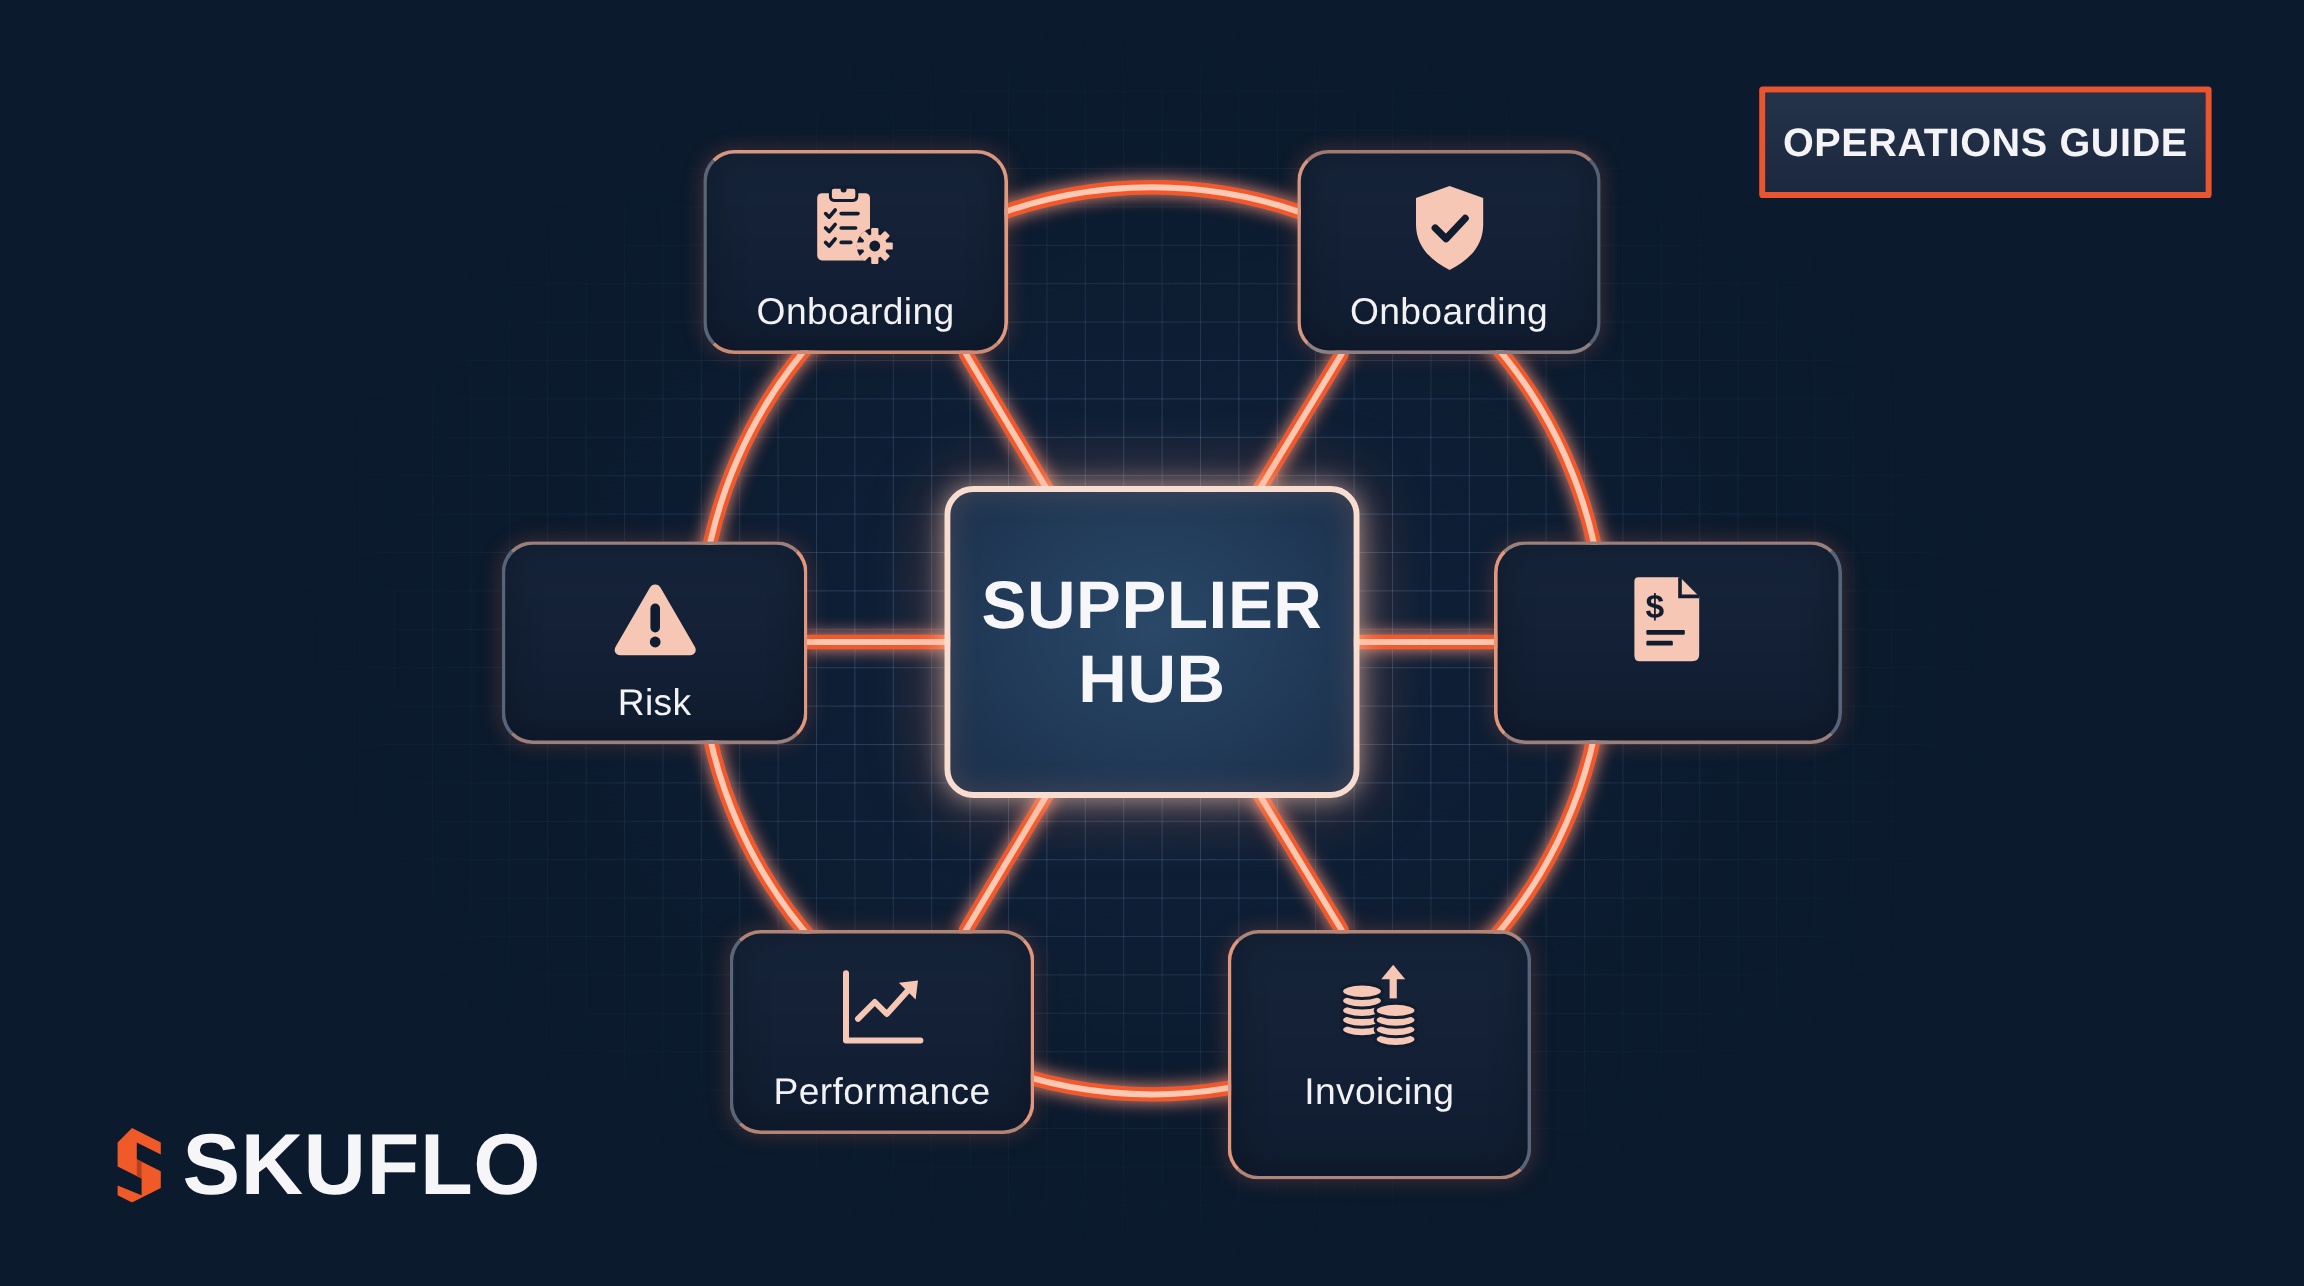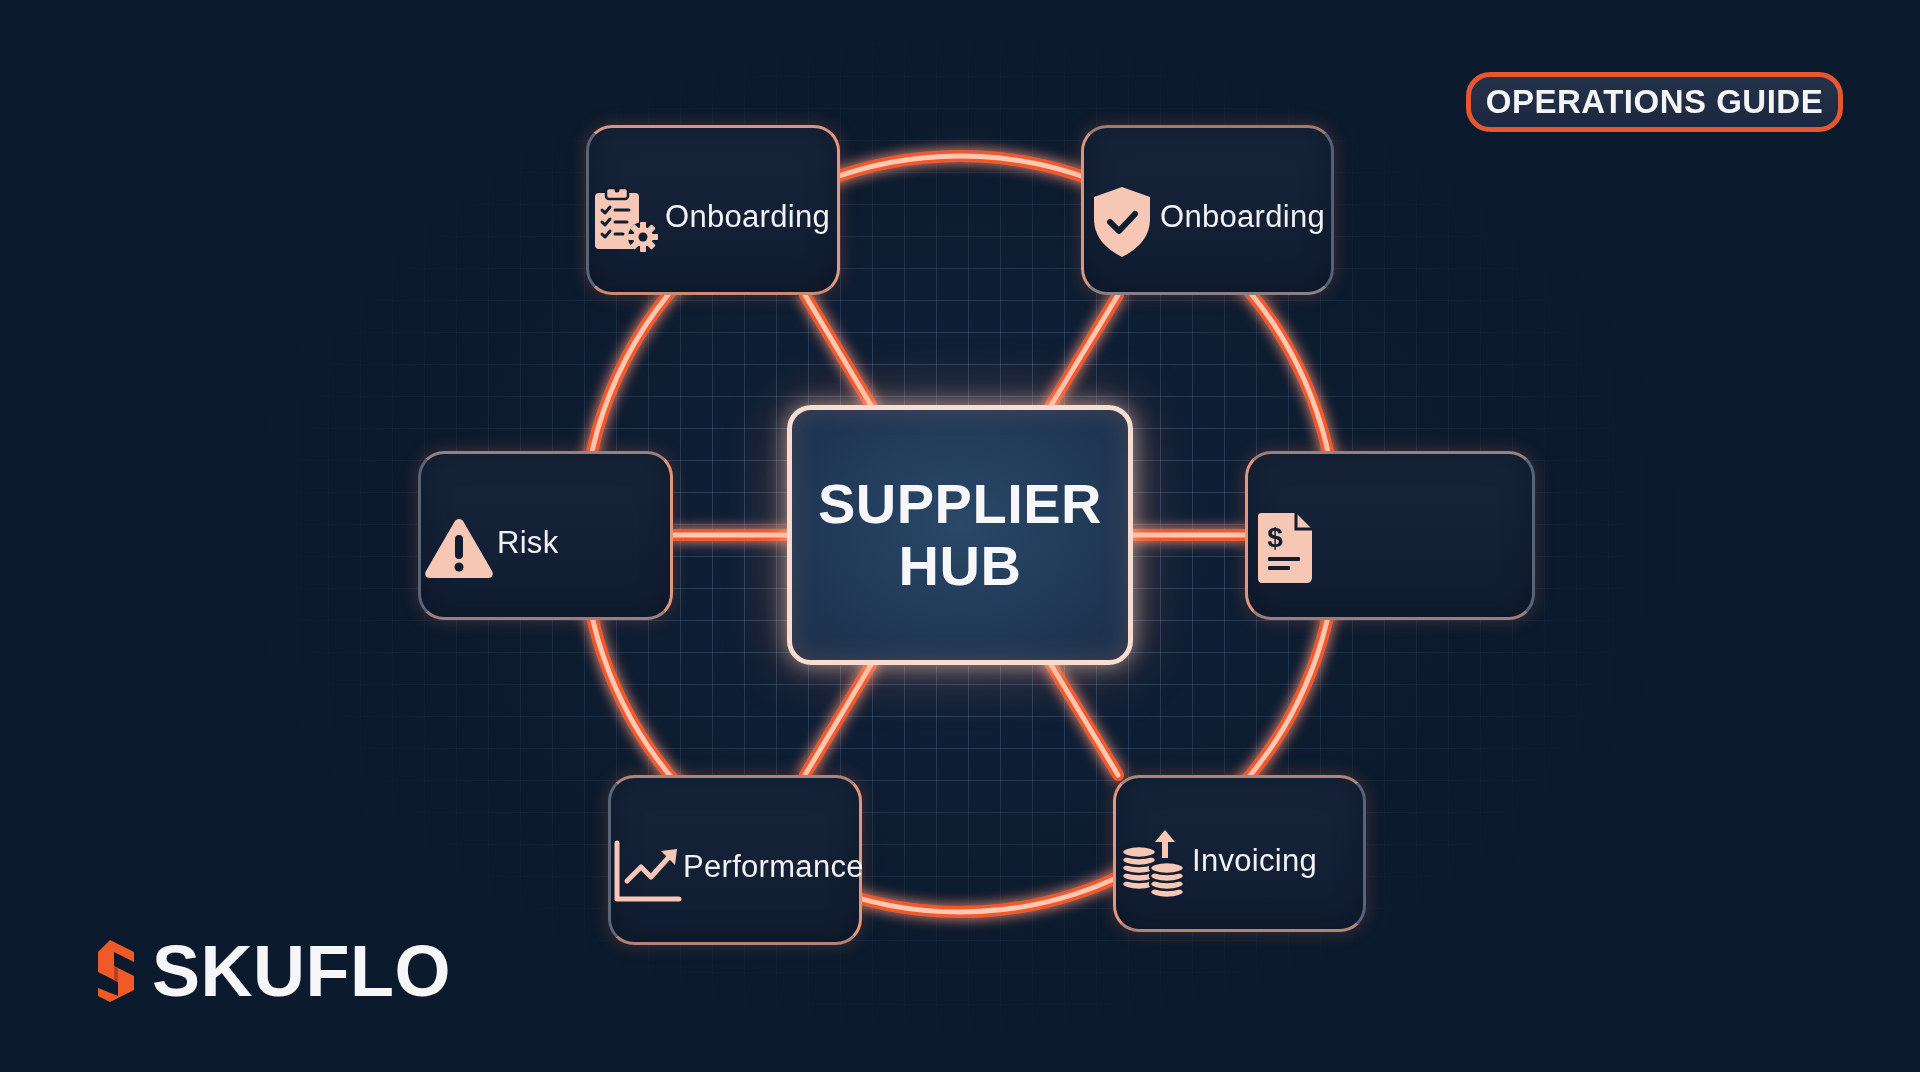--- a/index.html
+++ b/index.html
@@ -23,54 +23,54 @@
     mask-image: radial-gradient(ellipse 720px 520px at 960px 535px, rgba(0,0,0,1) 35%, rgba(0,0,0,0.35) 70%, rgba(0,0,0,0) 100%);
   }
   svg.connectors { position:absolute; left:0; top:0; width:1920px; height:1072px; }
 
   .card {
     position:absolute; box-sizing:border-box;
     border-radius:26px;
     background: linear-gradient(180deg, #16243a 0%, #101c30 100%);
     border:3px solid #4b5a70;
     box-shadow: 0 0 18px rgba(240,110,70,0.25), inset 0 0 30px rgba(0,0,0,0.25);
-    display:flex; flex-direction:row; align-items:center; justify-content:flex-start;
+    display:flex; flex-direction:column; align-items:center; justify-content:flex-start;
     cursor:pointer;
   }
   .card .icon { margin-top:24px; width:76px; height:76px; display:flex; align-items:center; justify-content:center; }
   .card .label { margin-top:14px; color:#f2f2f4; font-size:31px; letter-spacing:0.3px; white-space:nowrap; }
 
   .card.onboarding { left:586px; top:125px; width:254px; height:170px; border-image:none; border-color:#c98a76; }
   .card.compliance { left:1081px; top:125px; width:253px; height:170px; border-color:#8b7f86; }
   .card.risk { left:418px; top:451px; width:255px; height:169px; border-color:#9a7f7c;align-items:center; }
   .card.purchase { left:1245px; top:451px; width:290px; height:169px; border-color:#9a7f7c; }
   .card.performance { left:608px; top:775px; width:254px; height:170px; border-color:#b08476; }
-  .card.invoicing { left:1113px; top:775px; width:253px; height:157px; border-color:#b08476; }
+  .card.invoicing { left:1023px; top:775px; width:253px; height:208px; border-color:#b08476; }
 
   .card.onboarding { border-top-color:#d79680; border-right-color:#e0997f; border-left-color:#5b6578; }
   .card.compliance { border-left-color:#d79680; border-top-color:#a07a72; border-right-color:#546175; }
   .card.risk { border-left-color:#56657a; border-right-color:#e2967c; }
   .card.purchase { border-left-color:#e2967c; border-right-color:#56657a; }
   .card.performance { border-left-color:#5b6578; border-right-color:#e2967c; }
   .card.invoicing { border-left-color:#e2967c; border-right-color:#56657a; }
 
   .hub {
     position:absolute; left:787px; top:405px; width:346px; height:260px; box-sizing:border-box;
     border-radius:24px;
     border:5px solid #f8dccf;
     background: radial-gradient(ellipse at 50% 45%, #2a4868 0%, #213a58 55%, #1a2f4a 100%);
     box-shadow: 0 0 22px rgba(255,220,200,0.55), 0 0 60px rgba(240,120,80,0.35), inset 0 0 26px rgba(255,160,120,0.18);
     display:flex; flex-direction:column; align-items:center; justify-content:center;
     cursor:pointer;
   }
   .hub .line { color:#f7f7f9; font-weight:bold; font-size:56px; line-height:62px; letter-spacing:0.5px; }
 
   .badge {
-    position:absolute; left:1466px; top:72px; width:377px; height:60px; box-sizing:border-box;
-    border:5px solid #e8552f; border-radius:24px;
+    position:absolute; left:1466px; top:72px; width:377px; height:93px; box-sizing:border-box;
+    border:5px solid #e8552f; border-radius:3px;
     background: linear-gradient(180deg, #24324a 0%, #1b2840 100%);
     display:flex; align-items:center; justify-content:center;
     cursor:pointer;
   }
   .badge span { color:#f4f4f6; font-weight:bold; font-size:33px; letter-spacing:0.5px; }
 
   .logo { position:absolute; left:96px; top:940px; height:62px; display:flex; align-items:center; }
   .logo .mark { width:40px; height:62px; }
   .logo .word { margin-left:16px; color:#f6f6f8; font-weight:bold; font-size:72px; letter-spacing:0.5px; }
 </style>

